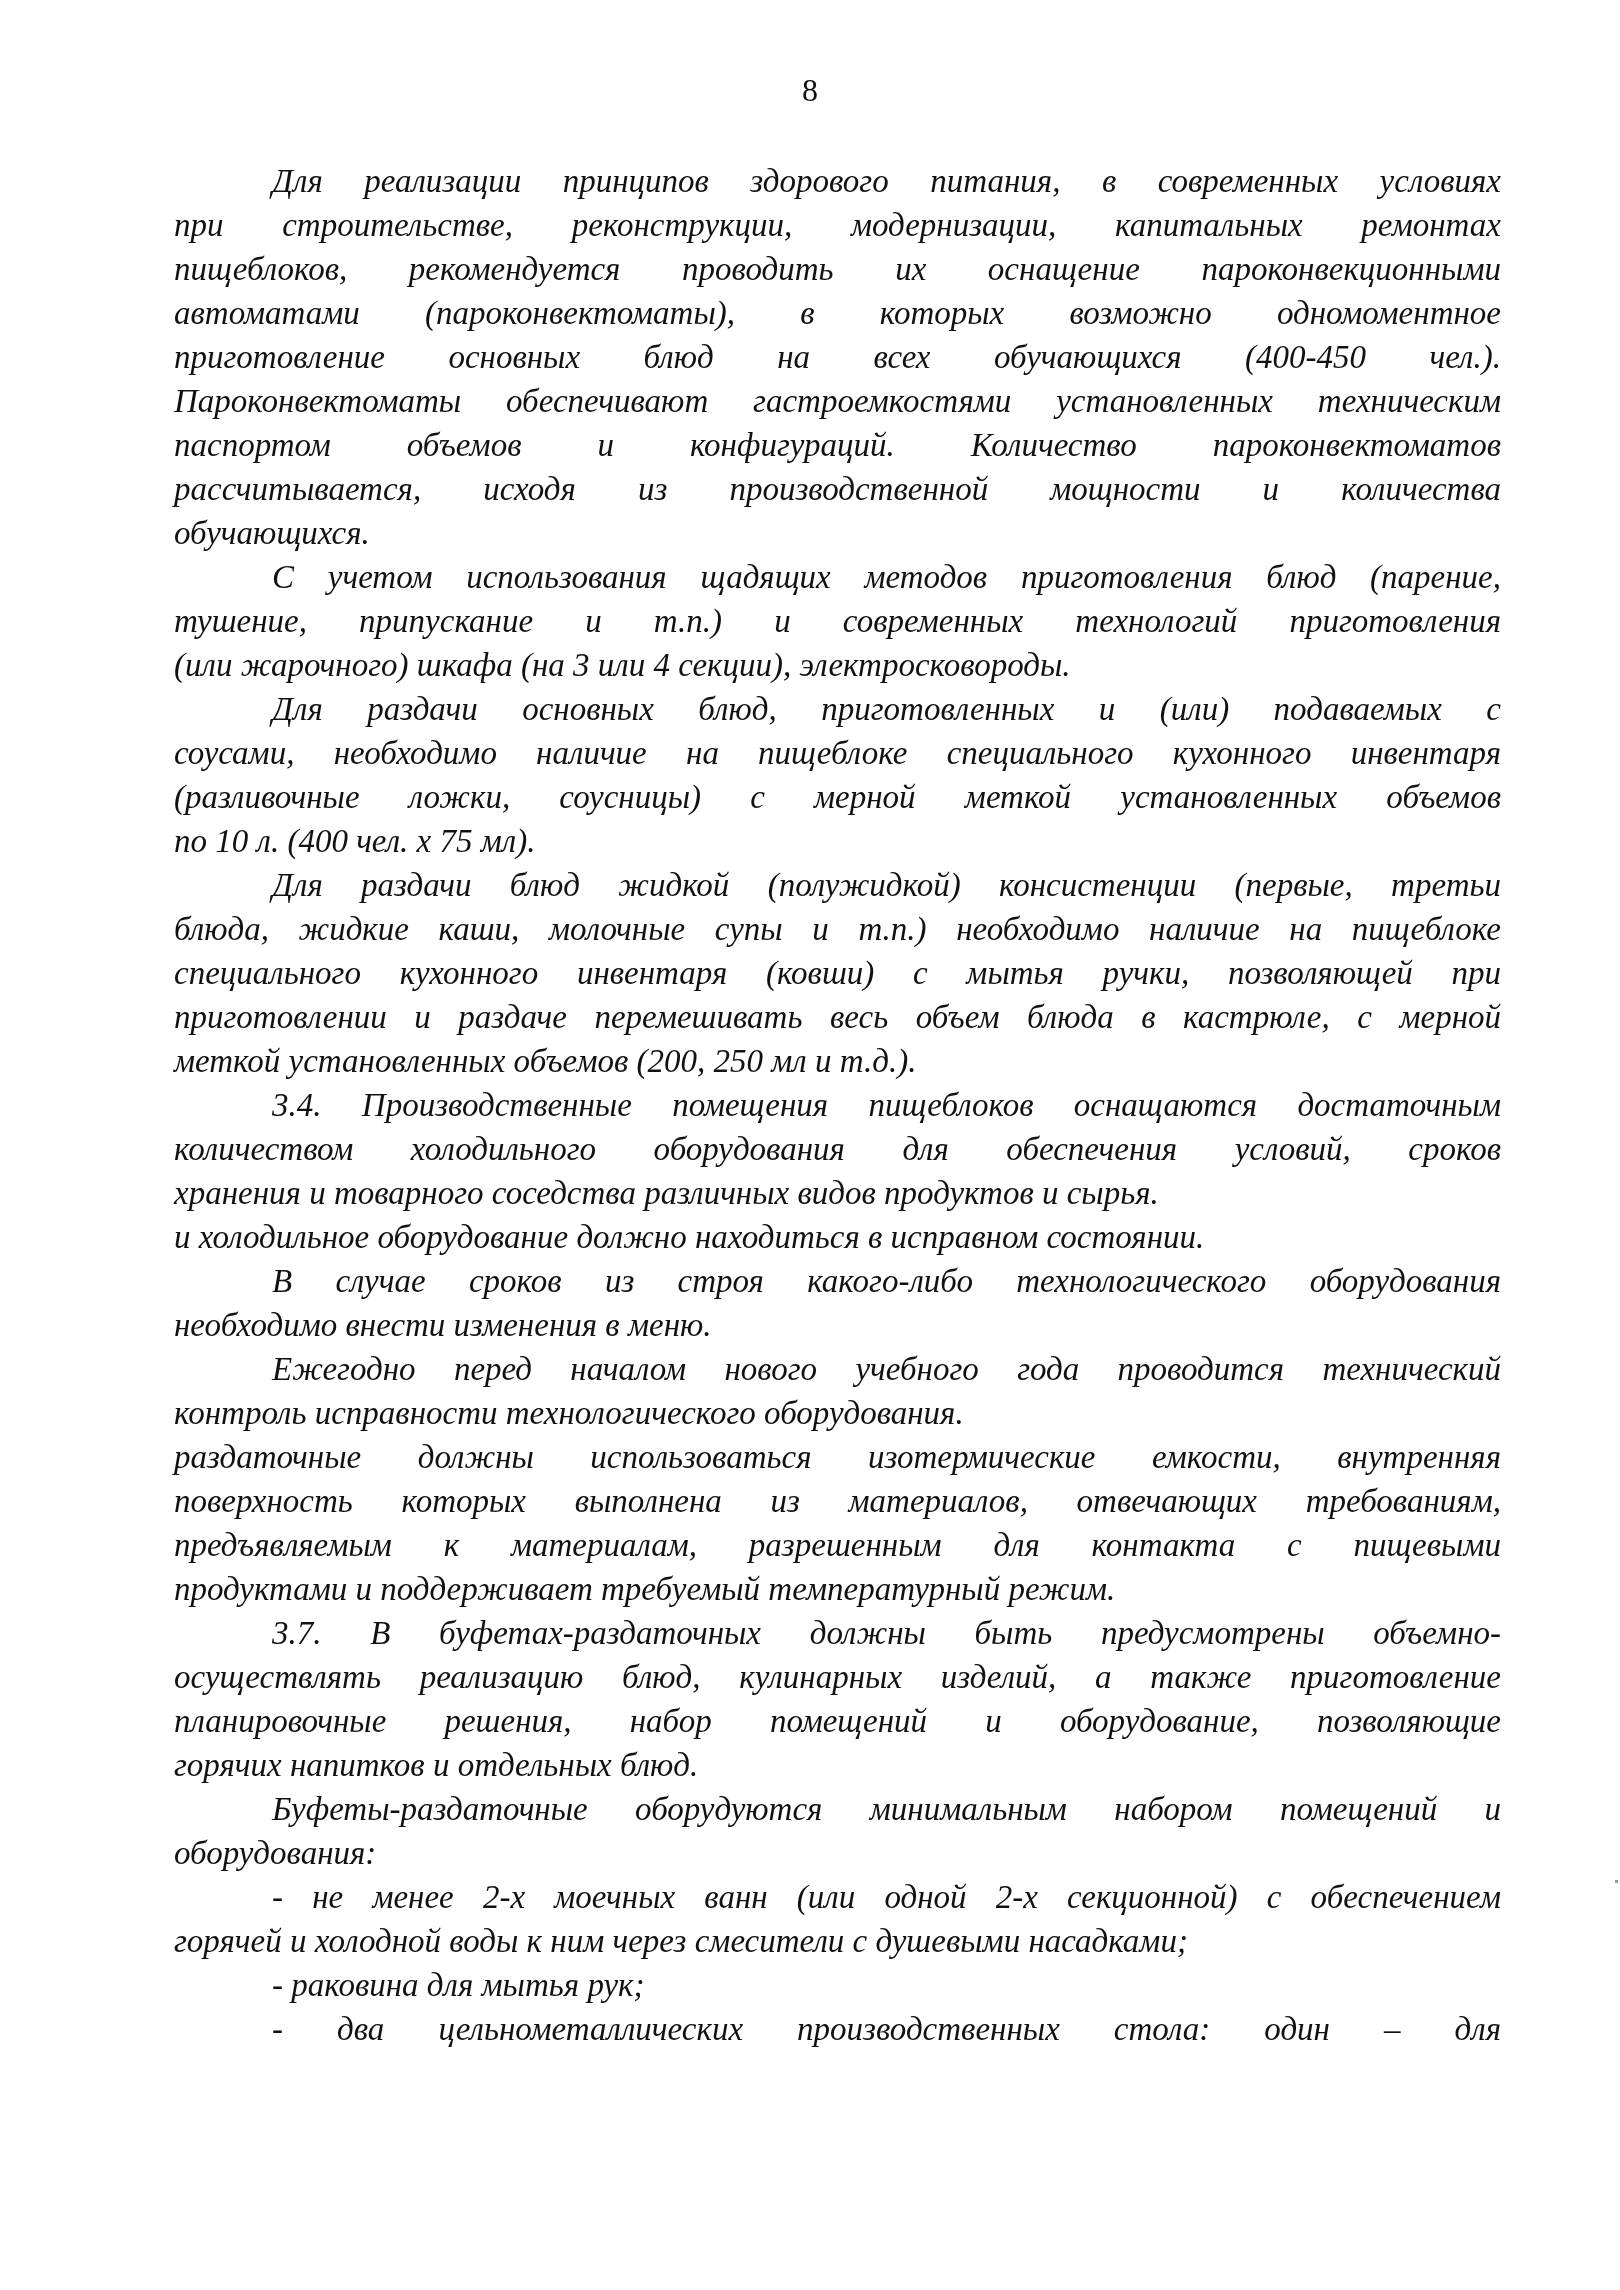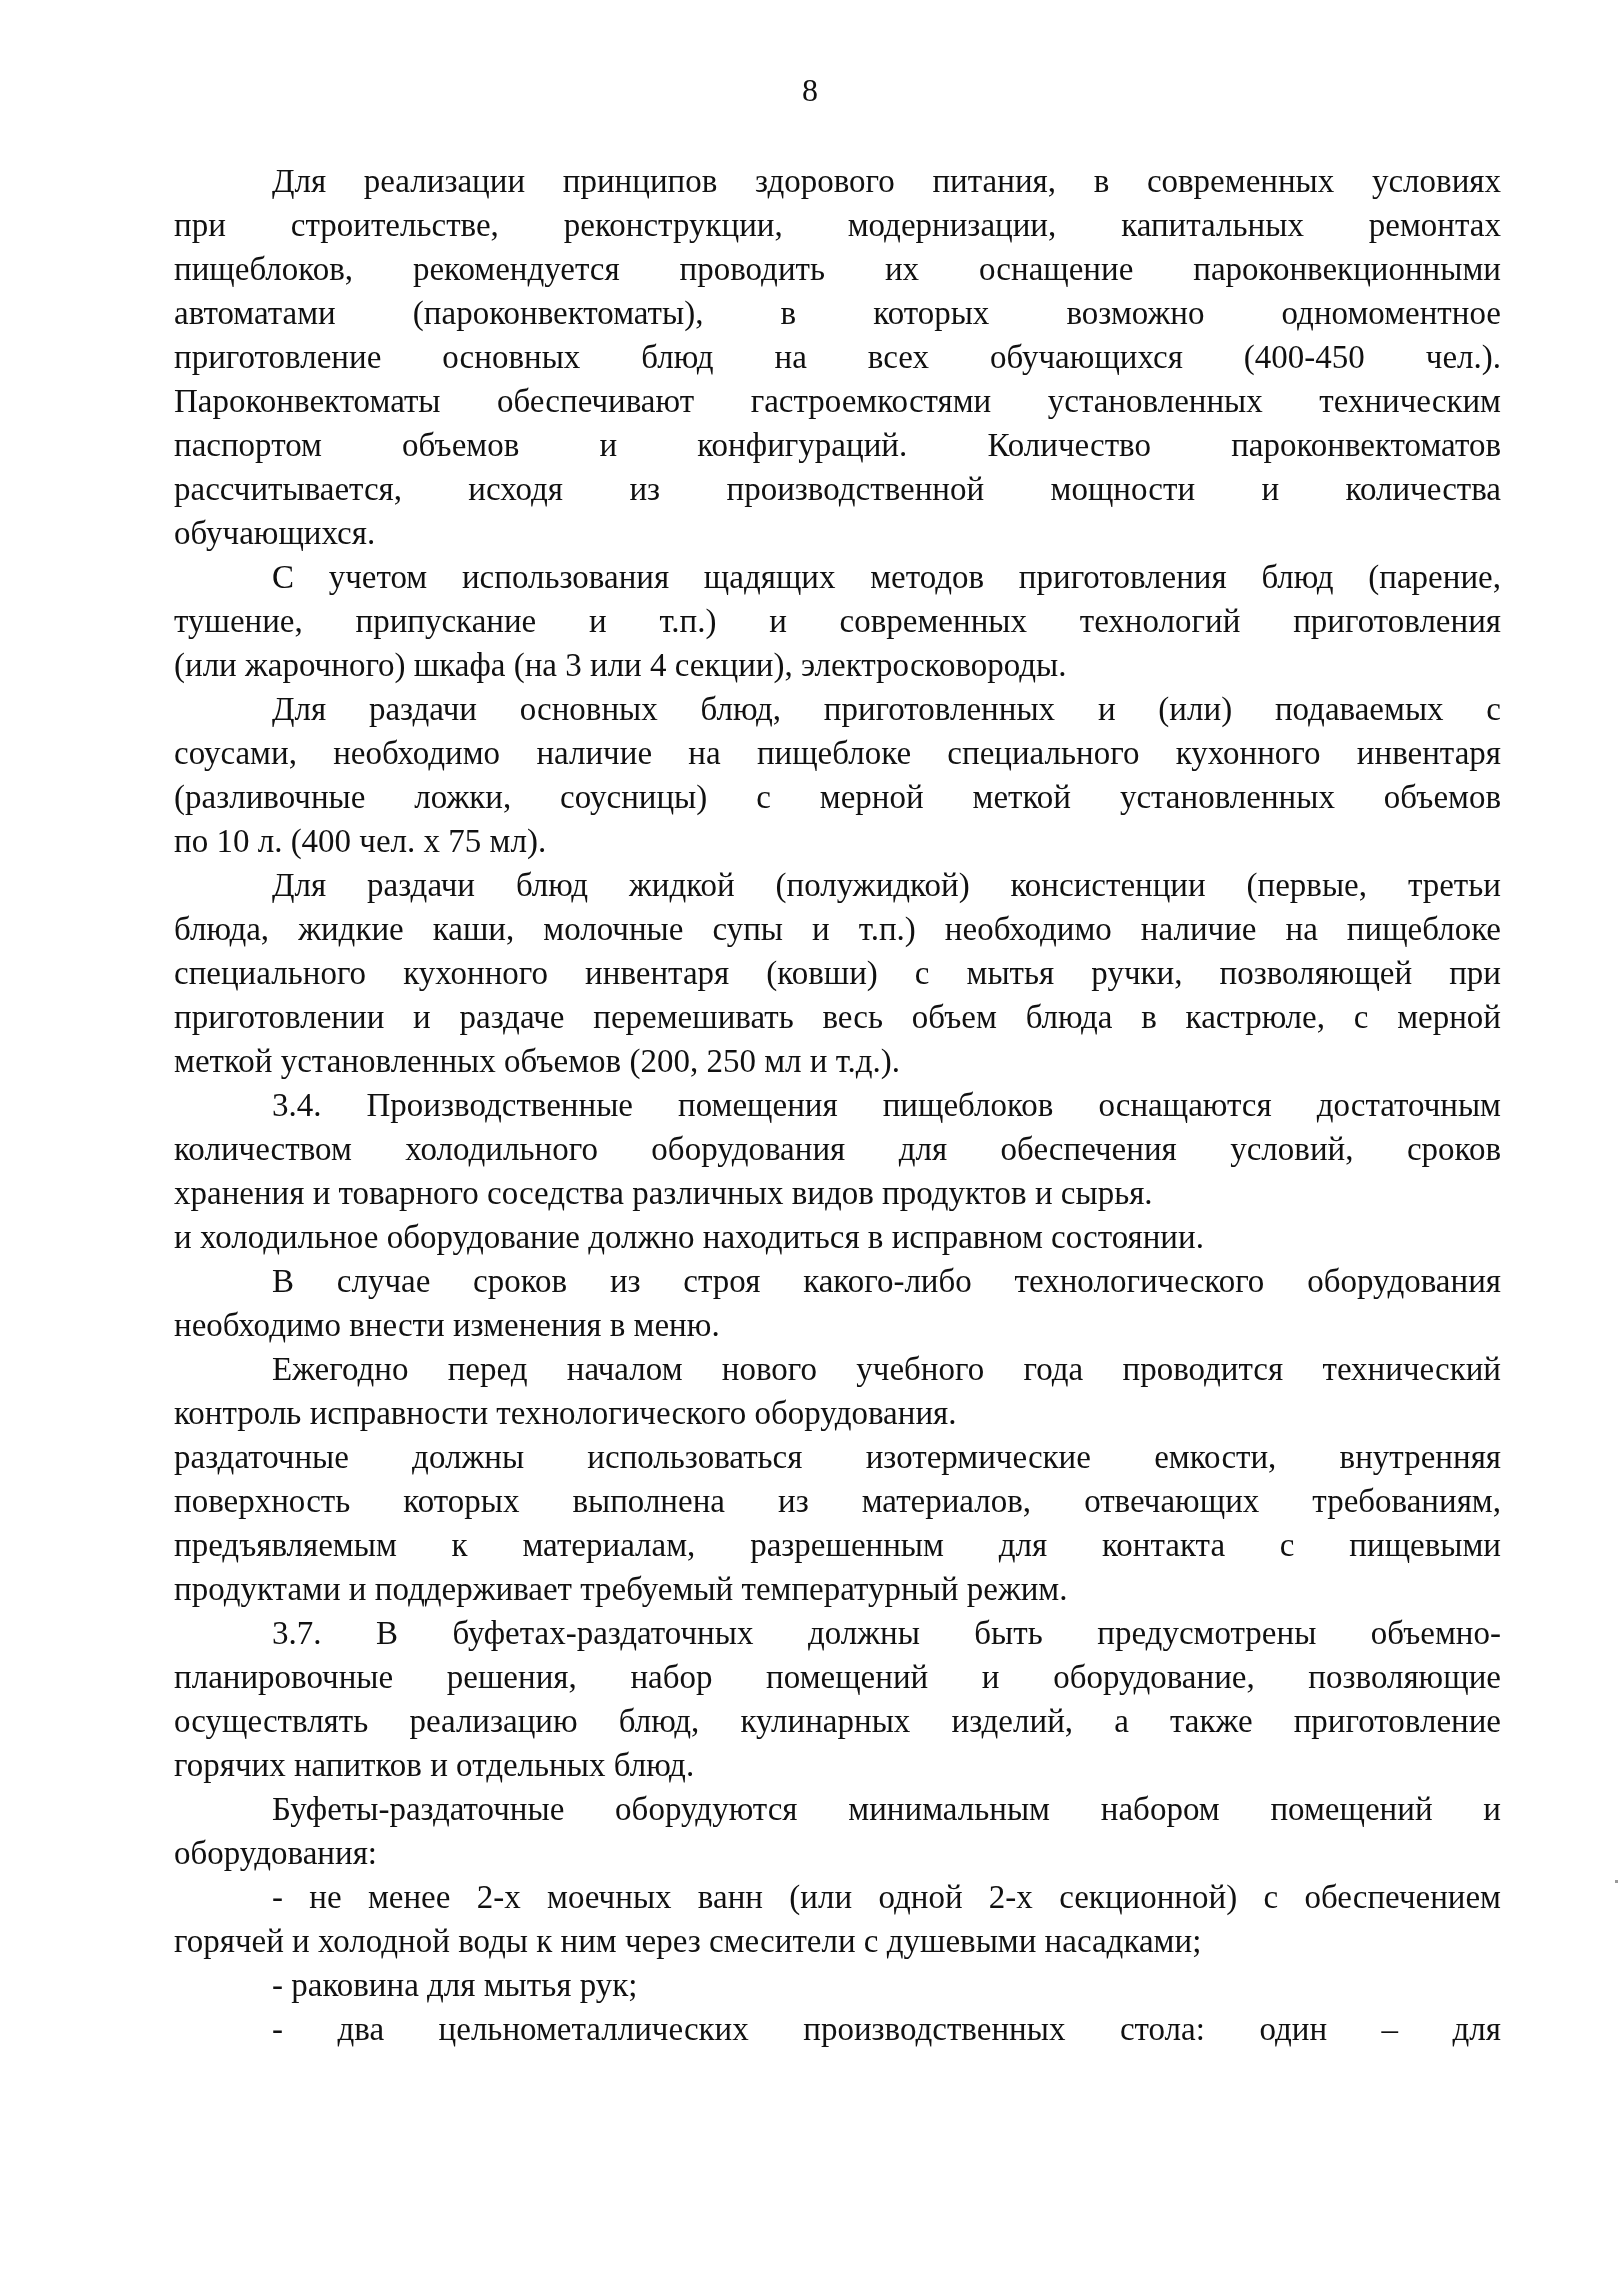--- a/index.html
+++ b/index.html
@@ -31,20 +31,21 @@
     width: 1327px;
     font-size: 33px;
   }
   .line {
     height: 44px;
     line-height: 44px;
     white-space: nowrap;
     text-align: justify;
     text-align-last: justify;
     overflow: visible;
+    font-style: italic;
   }
   .line.first {
     padding-left: 98px;
   }
   .line.last {
     text-align: right;
     text-align-last: left;
   }
   .speck {
     position: absolute;
@@ -107,22 +108,22 @@
       <div class="line last">контроль исправности технологического оборудования.</div>
     </div>
     <div class="paragraph">
       <div class="line">раздаточные должны использоваться изотермические емкости, внутренняя</div>
       <div class="line">поверхность которых выполнена из материалов, отвечающих требованиям,</div>
       <div class="line">предъявляемым к материалам, разрешенным для контакта с пищевыми</div>
       <div class="line last">продуктами и поддерживает требуемый температурный режим.</div>
     </div>
     <div class="paragraph">
       <div class="line first">3.7. В буфетах-раздаточных должны быть предусмотрены объемно-</div>
+      <div class="line">осуществлять реализацию блюд, кулинарных изделий, а также приготовление</div>
       <div class="line">планировочные решения, набор помещений и оборудование, позволяющие</div>
-      <div class="line">осуществлять реализацию блюд, кулинарных изделий, а также приготовление</div>
       <div class="line last">горячих напитков и отдельных блюд.</div>
     </div>
     <div class="paragraph">
       <div class="line first">Буфеты-раздаточные оборудуются минимальным набором помещений и</div>
       <div class="line last">оборудования:</div>
     </div>
     <div class="paragraph">
       <div class="line first">- не менее 2-х моечных ванн (или одной 2-х секционной) с обеспечением</div>
       <div class="line last">горячей и холодной воды к ним через смесители с душевыми насадками;</div>
     </div>

